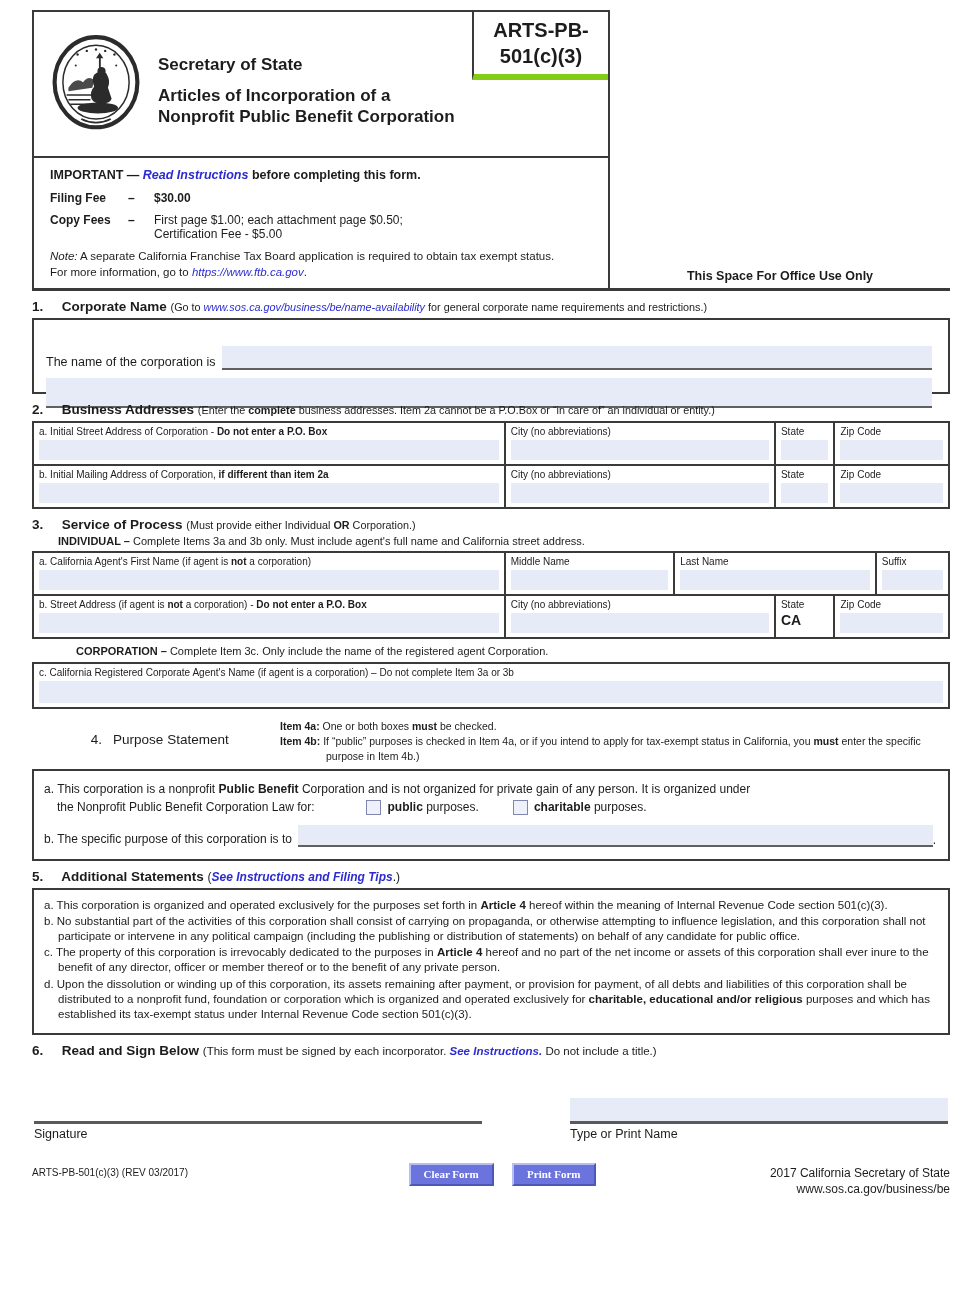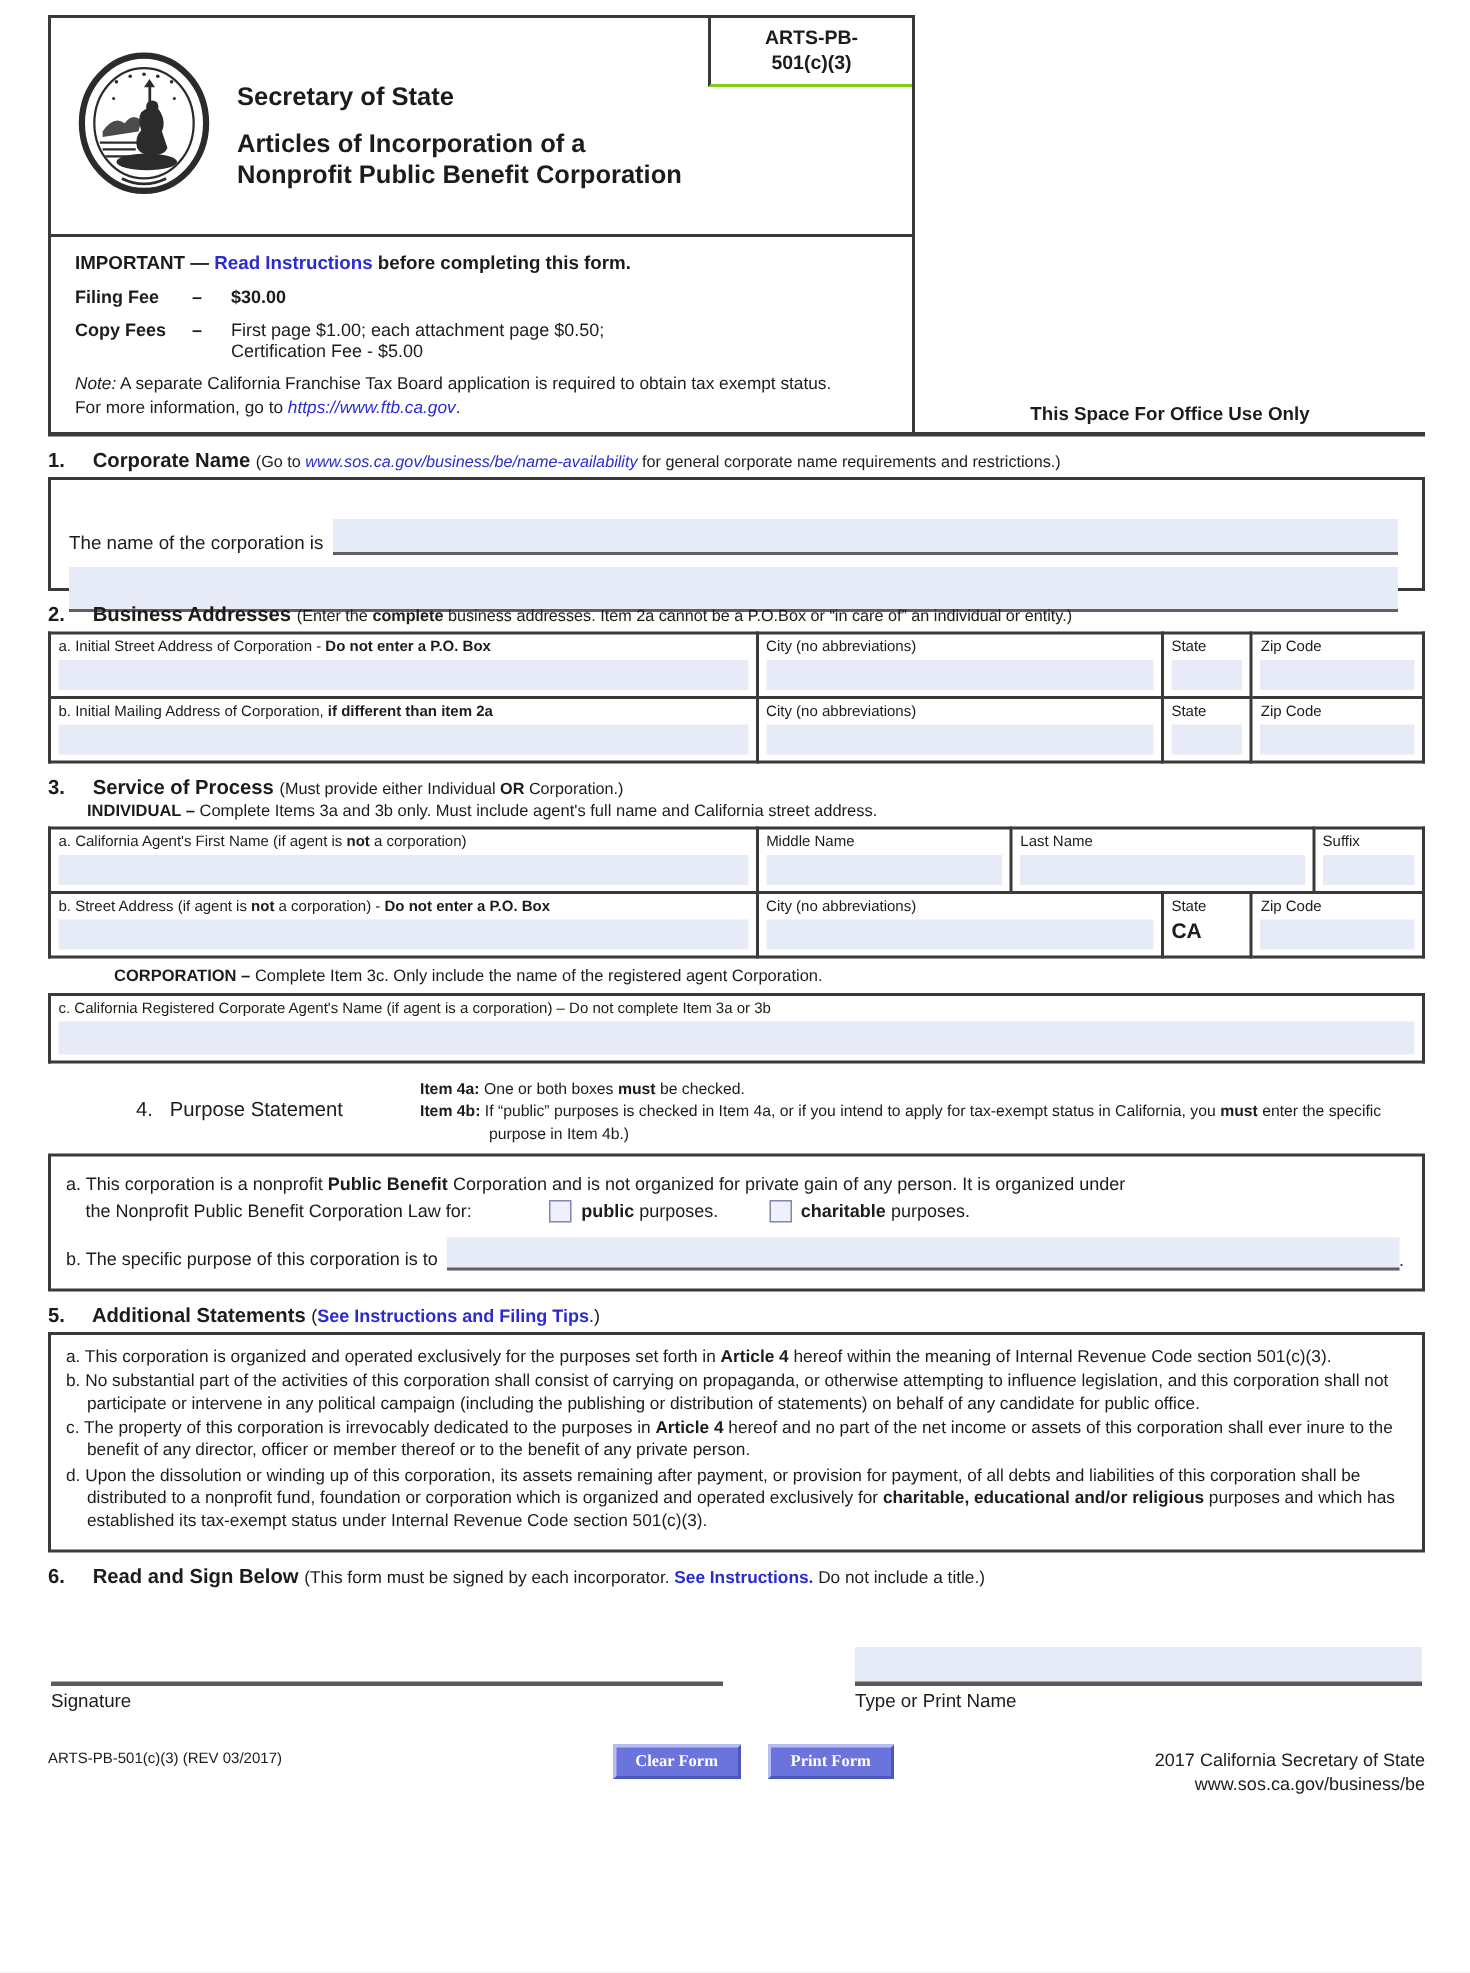--- a/index.html
+++ b/index.html
@@ -2,31 +2,31 @@
 <html><head>
 <meta charset="utf-8">
 <style>
   * { margin:0; padding:0; box-sizing:border-box; }
   html,body { background:#fff; }
   body { width:980px; height:1315px; font-family:"Liberation Sans", sans-serif; color:#1c1c1c; }
   .page { width:980px; height:1315px; padding:10px 30px 0 32px; outline:1px solid #d9d9d9; position:relative; }
 
   .b { font-weight:bold; }
   .it { font-style:italic; }
-  .blue { color:#2b2bd0; }
+  .blue { color:#2b2bd0;font-style:italic; }
 
   
   .top-area { display:flex; border-bottom:3px solid #3a3a3a; }
   .left-col { width:578px; border:2px solid #3a3a3a; border-bottom:none; }
   .header-box { position:relative; display:flex; align-items:center; gap:16px; padding:10px 10px 10px 16px; height:146px; border-bottom:2px solid #3a3a3a; }
   .seal { width:92px; height:100px; flex:0 0 auto; }
   .titles { padding-top:14px; }
   .agency { font-size:17px; font-weight:bold; margin-bottom:10px; }
   .doc-title { font-size:17px; font-weight:bold; line-height:1.25; }
-  .form-code { position:absolute; top:0; right:0; width:136px; border-left:2px solid #3a3a3a; border-bottom:2px solid #84cc16; text-align:center; font-size:13px; font-weight:bold; line-height:1.3; padding:5px 4px; background:#fff; }
+  .form-code { position:absolute; top:0; right:0; width:136px; border-left:2px solid #3a3a3a; border-bottom:6px solid #84cc16; text-align:center; font-size:20px; font-weight:bold; line-height:1.3; padding:5px 4px; background:#fff; }
   .notice-box { padding:10px 14px 8px 16px; font-size:12px; }
   .imp-line { font-weight:bold; font-size:12.5px; margin-bottom:9px; }
   .fee-row { display:flex; margin-bottom:8px; font-size:12px; }
   .fee-label { width:78px; font-weight:bold; }
   .fee-dash { width:26px; font-weight:bold; }
   .note { font-size:11.5px; margin-top:7px; line-height:1.35; padding-right:26px; }
   .right-col { flex:1; display:flex; flex-direction:column; justify-content:flex-end; align-items:center; padding-bottom:5px; }
   .office-use { font-weight:bold; font-size:12.5px; }
 
   

